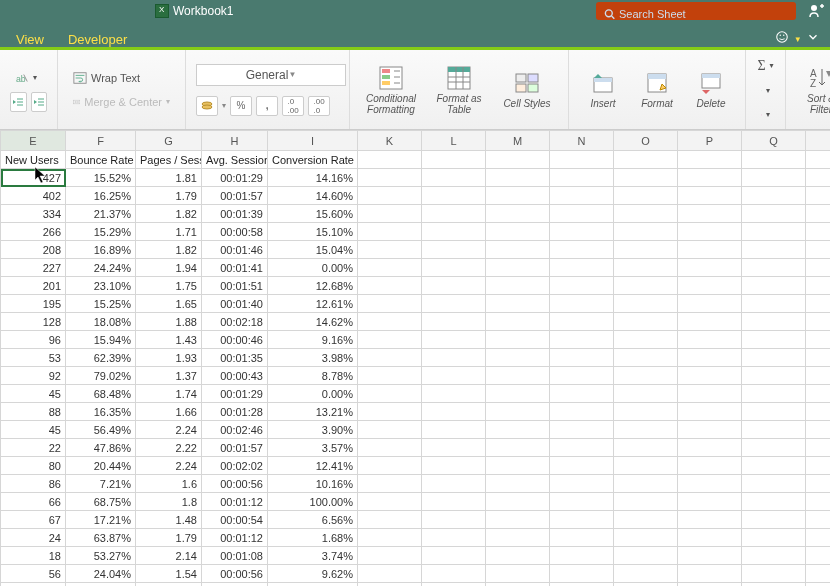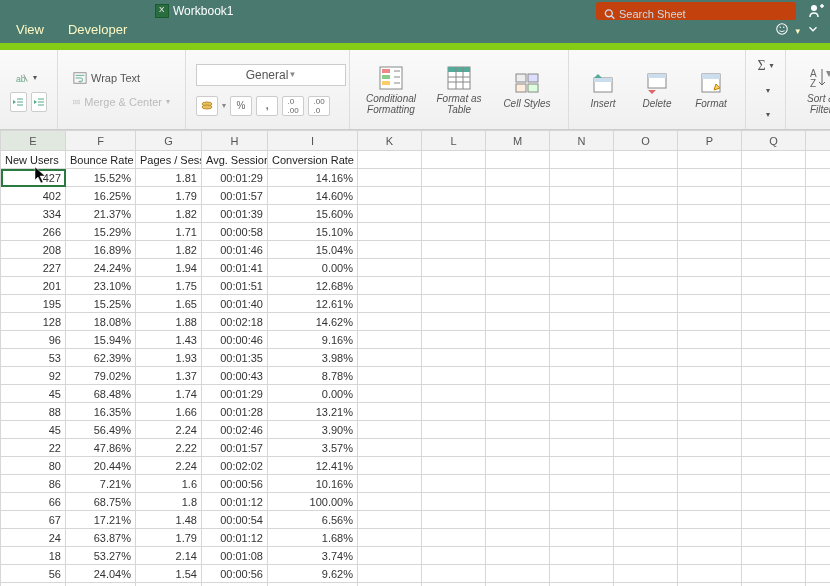--- a/index.html
+++ b/index.html
@@ -10,21 +10,21 @@
 .titlebar .doc-icon { margin-left: 155px; width: 14px; height: 14px; background: #2a6e3f; border: 1px solid #1a5a2f; display: inline-block; margin-right: 4px; position: relative; }
 .titlebar .doc-icon::after { content:"X"; position:absolute; font-size:8px; color:#fff; left:3px; top:0; }
 .titlebar .title { }
 .titlebar .search-wrap { margin-left: auto; margin-right: 12px; display:flex; align-items:flex-end; background:#c2410c; border-radius:3px; height:18px; width:200px; padding:0 8px; }
 .titlebar .search-wrap svg { width:12px; height:12px; fill:#cde; margin-right:4px;}
 .titlebar .search-wrap input { background:transparent; border:none; outline:none; color:#cde; font-size:11px; width:100%; }
 .titlebar .search-wrap input::placeholder { color:#cde; }
 .titlebar .share-icon { margin-right:6px; color:#fff; font-size:14px; }
 
 
-.menubar { height: 28px; background: #4a7a6f; display:flex; align-items:flex-start; padding-left:16px; color:#fef9c3; font-size:13px; border-bottom:7px solid #84cc16;}
+.menubar { height: 28px; background: #4a7a6f; display:flex; align-items:flex-end; padding-left:16px; color:#fde047; font-size:13px; border-bottom:3px solid #84cc16;}
 .menubar .menu-item { margin-right: 24px; cursor:pointer; }
 .menubar .right-icons { margin-left:auto; margin-right:10px; display:flex; align-items:center; gap:6px;}
 .menubar .right-icons svg { width:14px; height:14px; fill:#fff;}
 
 
 .ribbon { height: 80px; background: linear-gradient(#fafafa,#f0f0f0); border-bottom:1px solid #ccc; display:flex; align-items:stretch; }
 .ribbon-group { border-right:1px solid #ddd; padding: 6px 10px; display:flex; flex-direction:column; justify-content:center; gap:4px;}
 .ribbon-group.horiz { flex-direction:row; align-items:center; gap:6px;}
 .rbtn { display:flex; align-items:center; gap:4px; font-size:11px; color:#555; padding:2px 4px; border:1px solid transparent; border-radius:2px; cursor:pointer; white-space:nowrap;}
 .rbtn.disabled { color:#bbb; }
@@ -197,33 +197,33 @@
     <div class="big-btn" style="width:48px;">
       <svg viewBox="0 0 26 26">
           <rect x="4" y="8" width="18" height="14" fill="#fff" stroke="#888"></rect>
           <rect x="4" y="8" width="18" height="4" fill="#cde"></rect>
           <path d="M8 4 l-4 4 h8 z" fill="#5a9"></path>
         </svg>
       <span class="lbl">Insert</span>
     </div>
     <div class="big-btn" style="width:48px;">
       <svg viewBox="0 0 26 26">
+          <rect x="4" y="4" width="18" height="18" fill="#fff" stroke="#888"></rect>
+          <rect x="4" y="4" width="18" height="5" fill="#cde"></rect>
+          <path d="M18 14 l4 4 -6 2 2-6z" fill="#fc6" stroke="#b80"></path>
+        </svg>
+      <span class="lbl">Format</span>
+    </div>
+    <div class="big-btn" style="width:48px;">
+      <svg viewBox="0 0 26 26">
           <rect x="4" y="4" width="18" height="14" fill="#fff" stroke="#888"></rect>
           <rect x="4" y="4" width="18" height="4" fill="#cde"></rect>
           <path d="M8 24 l-4 -4 h8 z" fill="#d66"></path>
         </svg>
       <span class="lbl">Delete</span>
-    </div>
-    <div class="big-btn" style="width:48px;">
-      <svg viewBox="0 0 26 26">
-          <rect x="4" y="4" width="18" height="18" fill="#fff" stroke="#888"></rect>
-          <rect x="4" y="4" width="18" height="5" fill="#cde"></rect>
-          <path d="M18 14 l4 4 -6 2 2-6z" fill="#fc6" stroke="#b80"></path>
-        </svg>
-      <span class="lbl">Format</span>
     </div>
   </div>
 
   <div class="ribbon-group" style="width:40px;">
     <span class="rbtn" style="justify-content:center;">
         <span style="font-family:serif;font-size:14px;">Σ</span>
         <span style="font-size:8px;">▾</span>
       </span>
     <span class="rbtn" style="justify-content:center;">
         <svg width="14" height="14" viewBox="0 0 14 14">

